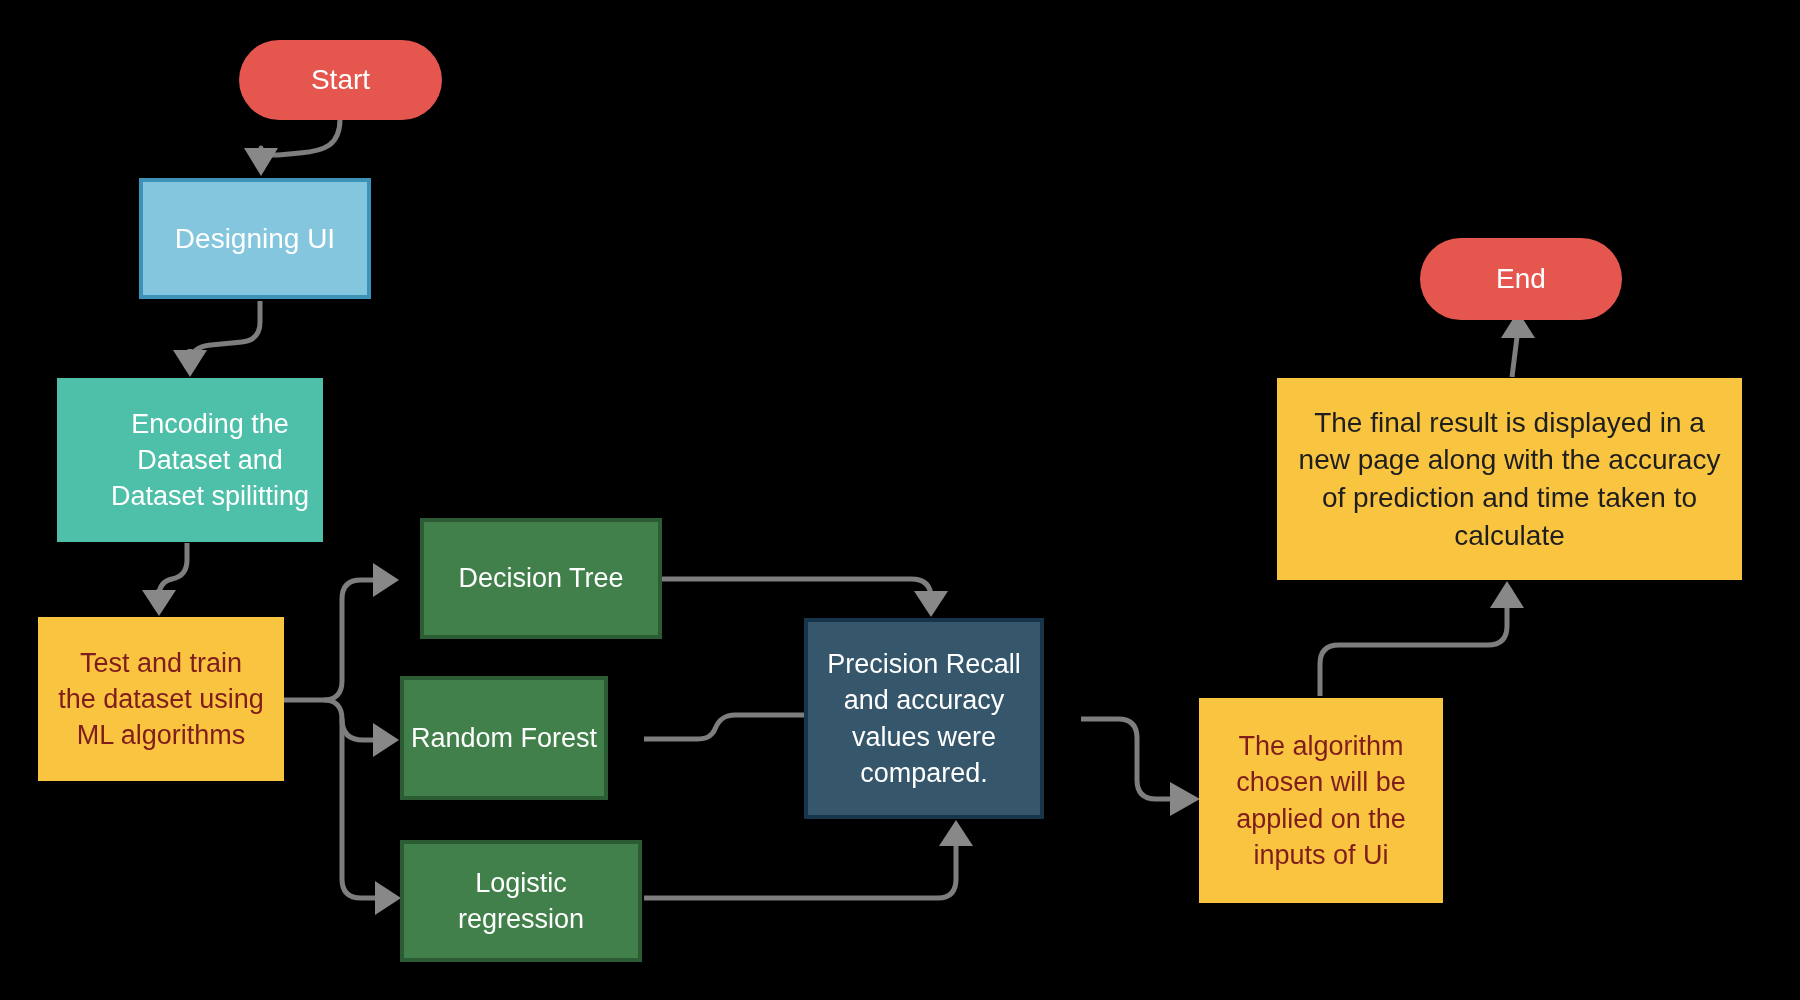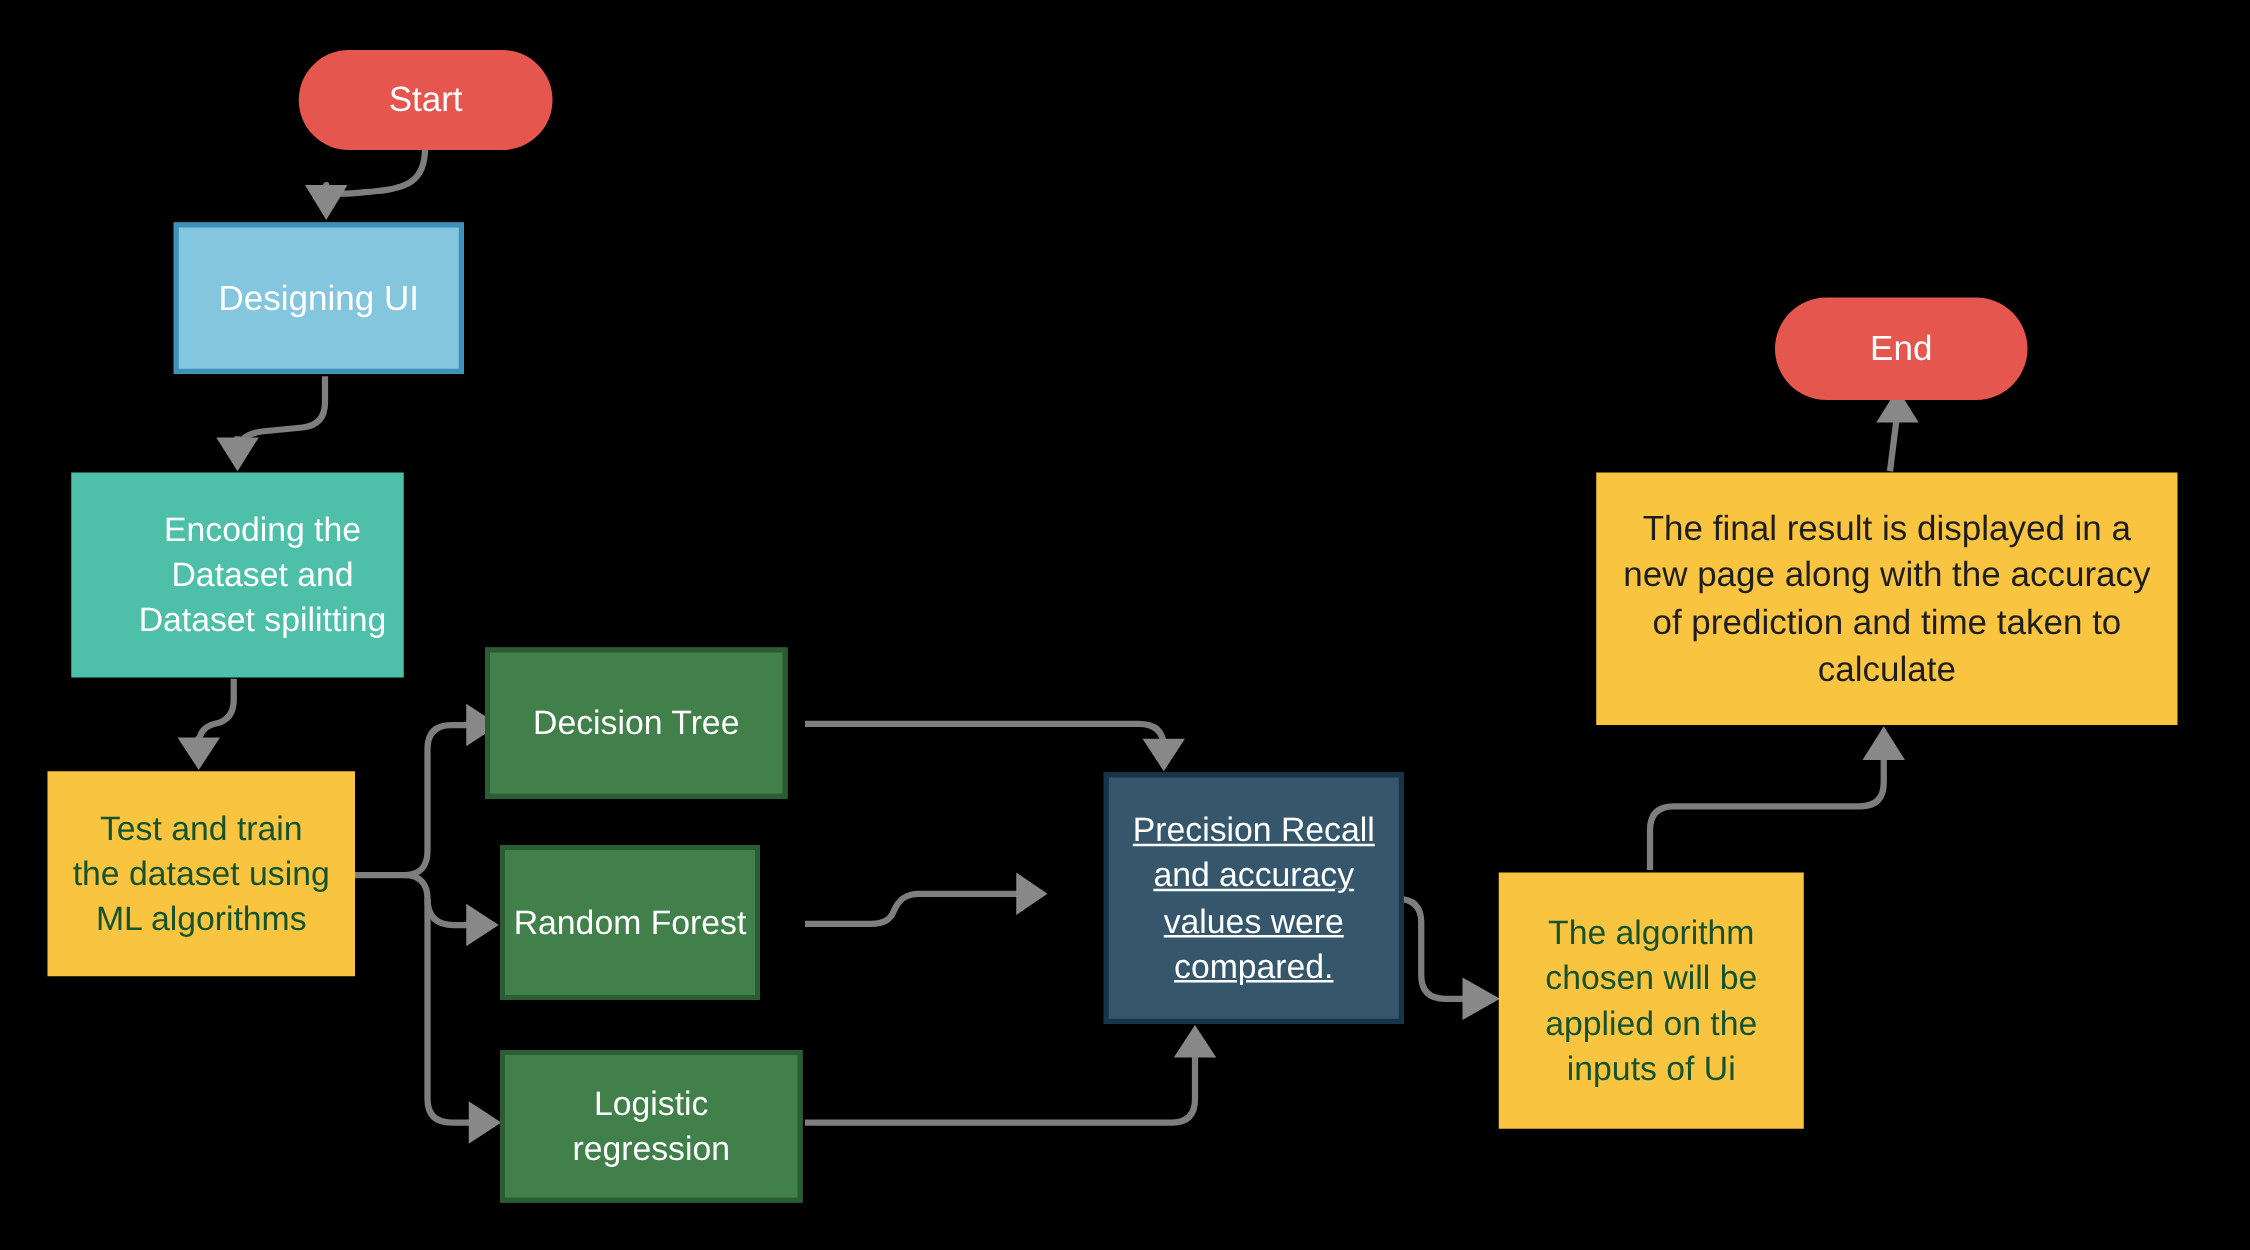--- a/index.html
+++ b/index.html
@@ -49,21 +49,21 @@
     color: #ffffff;
     font-size: 28px;
   }
   .proc-teal {
     background: #4ec0a9;
     color: #ffffff;
     font-size: 27px;
   }
   .proc-yellow {
     background: #f9c440;
-    color: #14532d;
+    color: #7f1d1d;
     font-size: 27px;
   }
   .proc-green {
     background: #41804a;
     border: 4px solid #2b5c34;
     color: #ffffff;
     font-size: 27px;
   }
   .proc-slate {
     background: #35566b;
@@ -140,34 +140,34 @@
 Dataset and
 Dataset spilitting</span>
   </div>
 
   <div class="node proc-yellow" style="left:38px; top:617px; width:246px; height:164px;">
     <span class="lbl">Test and train
 the dataset using
 ML algorithms</span>
   </div>
 
-  <div class="node proc-green" style="left:388px; top:518px; width:242px; height:121px;">
+  <div class="node proc-green" style="left:420px; top:518px; width:242px; height:121px;">
     <span class="lbl">Decision Tree</span>
   </div>
 
   <div class="node proc-green" style="left:400px; top:676px; width:208px; height:124px;">
     <span class="lbl">Random Forest</span>
   </div>
 
   <div class="node proc-green" style="left:400px; top:840px; width:242px; height:122px;">
     <span class="lbl">Logistic
 regression</span>
   </div>
 
-  <div class="node proc-slate" style="left:883px; top:618px; width:240px; height:201px;text-decoration:underline;">
+  <div class="node proc-slate" style="left:804px; top:618px; width:240px; height:201px;">
     <span class="lbl">Precision Recall
 and accuracy
 values were
 compared.</span>
   </div>
 
   <div class="node proc-yellow" style="left:1199px; top:698px; width:244px; height:205px;">
     <span class="lbl">The algorithm
 chosen will be
 applied on the

